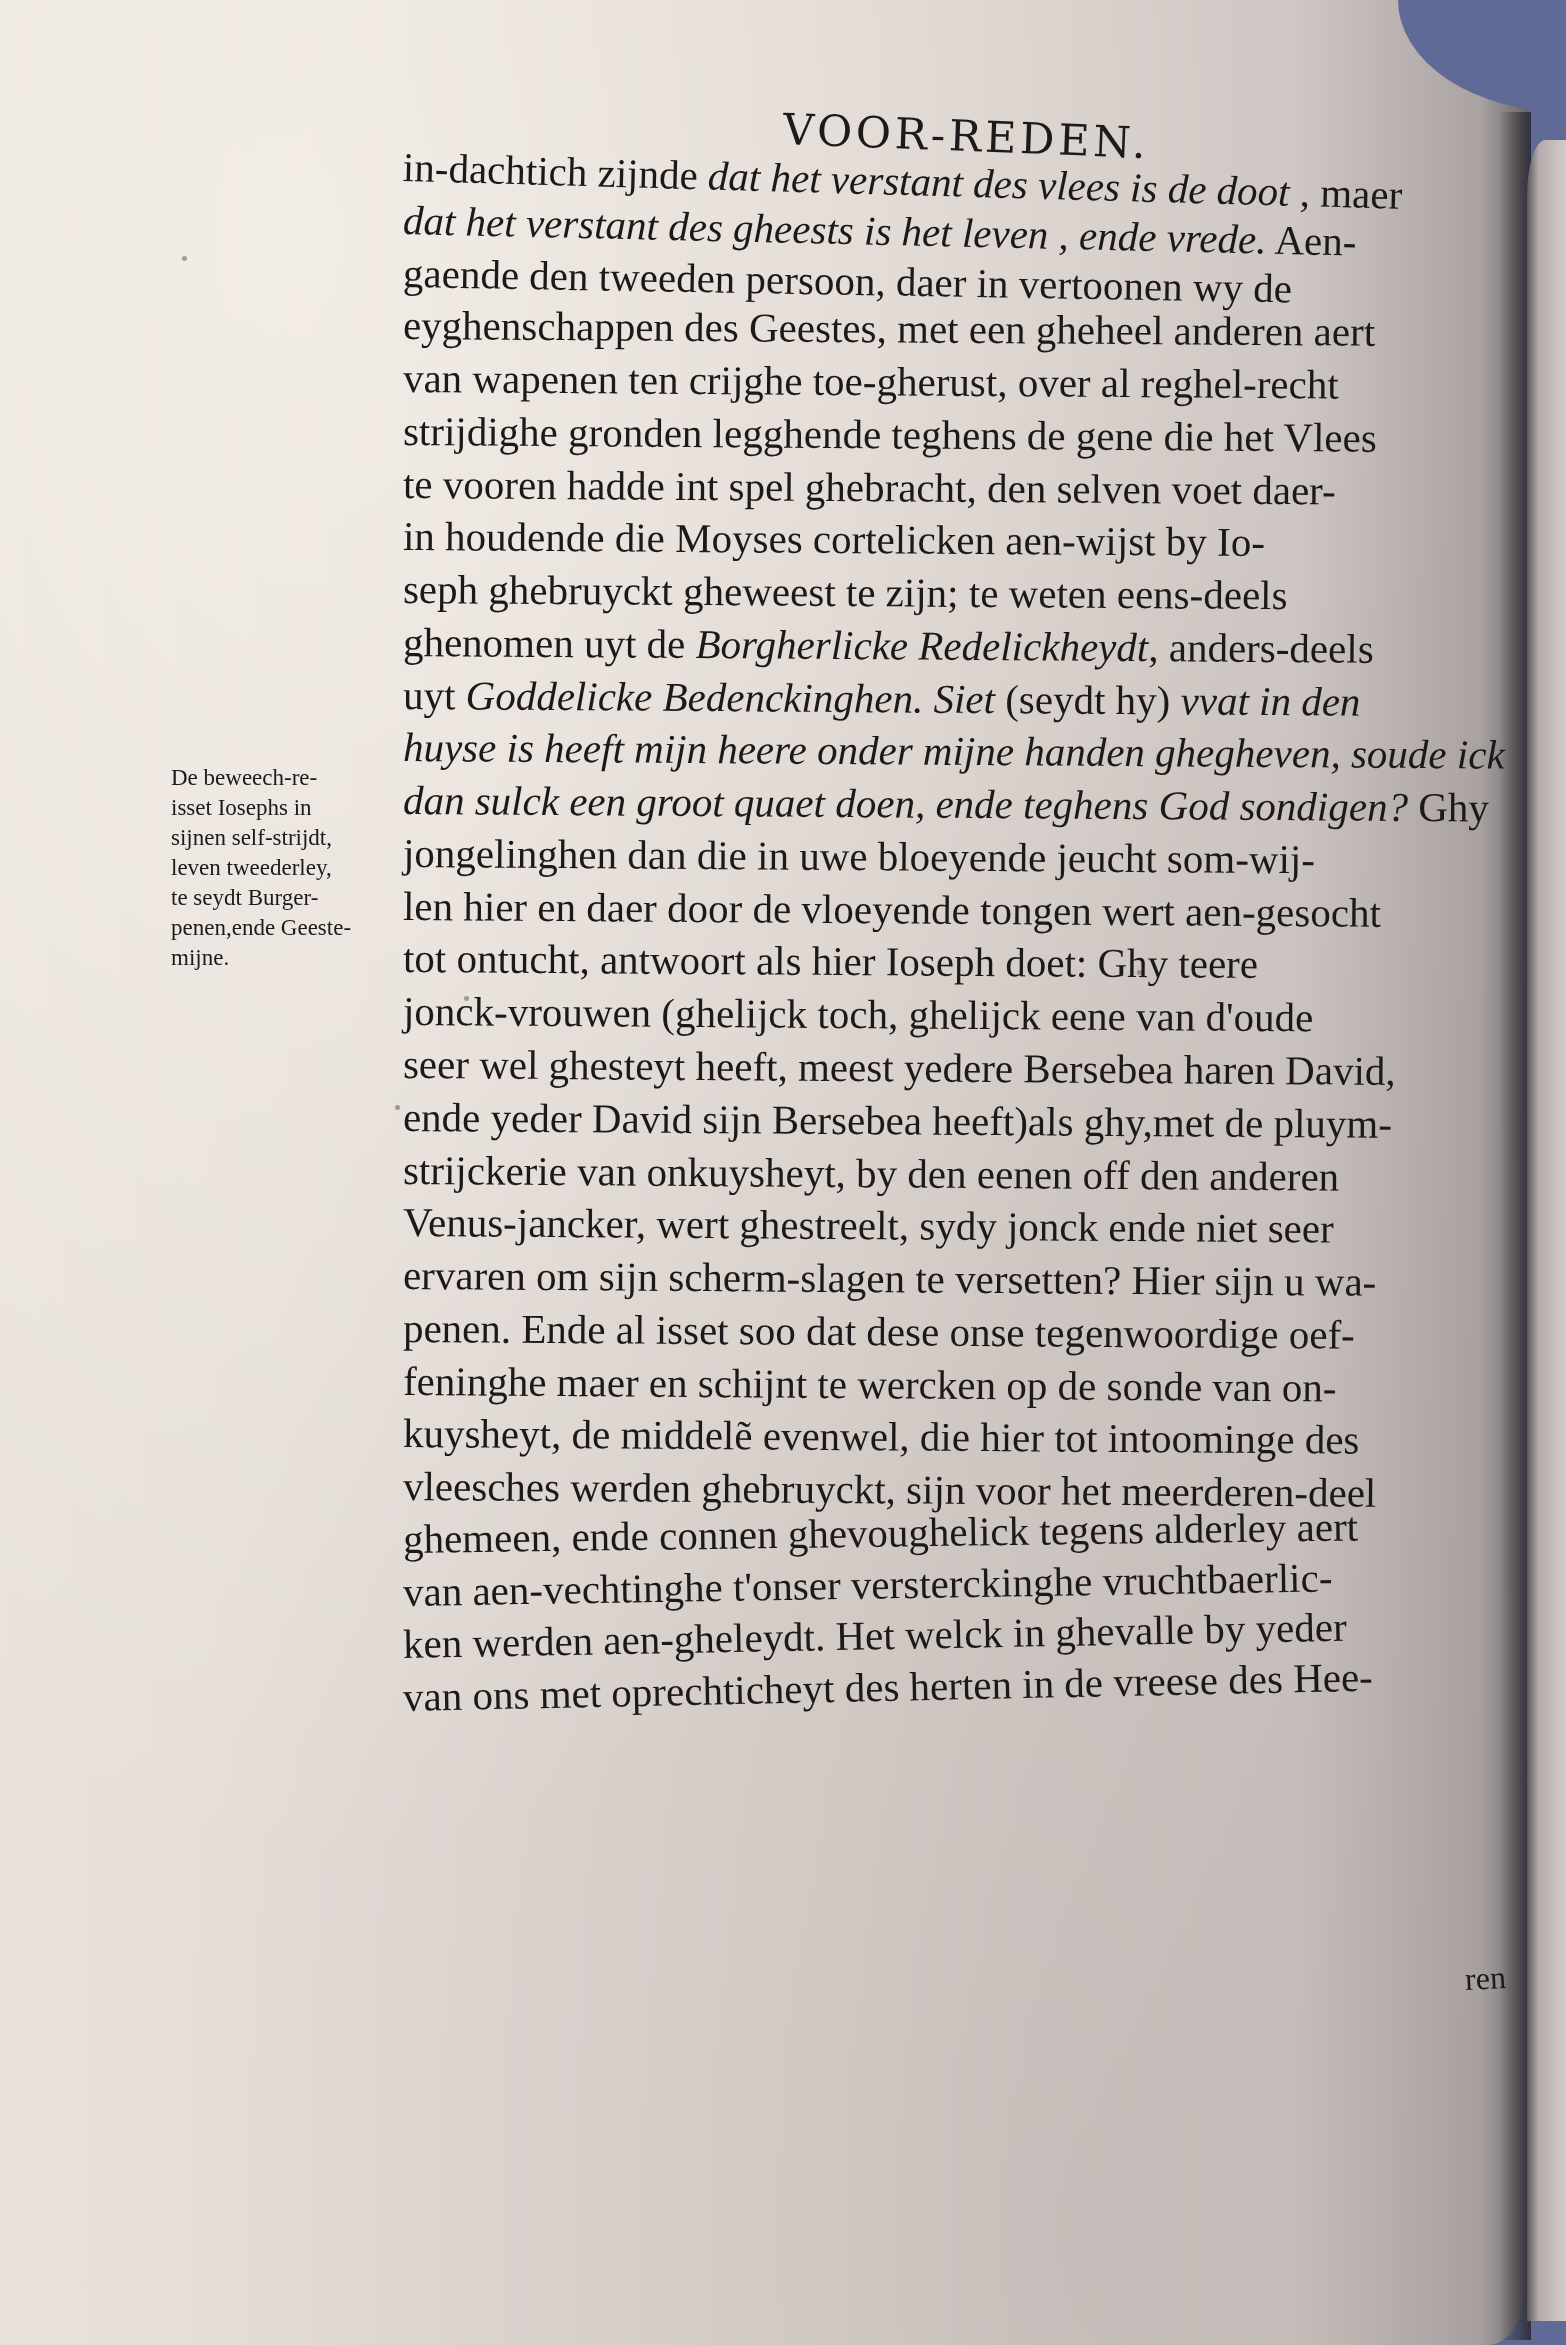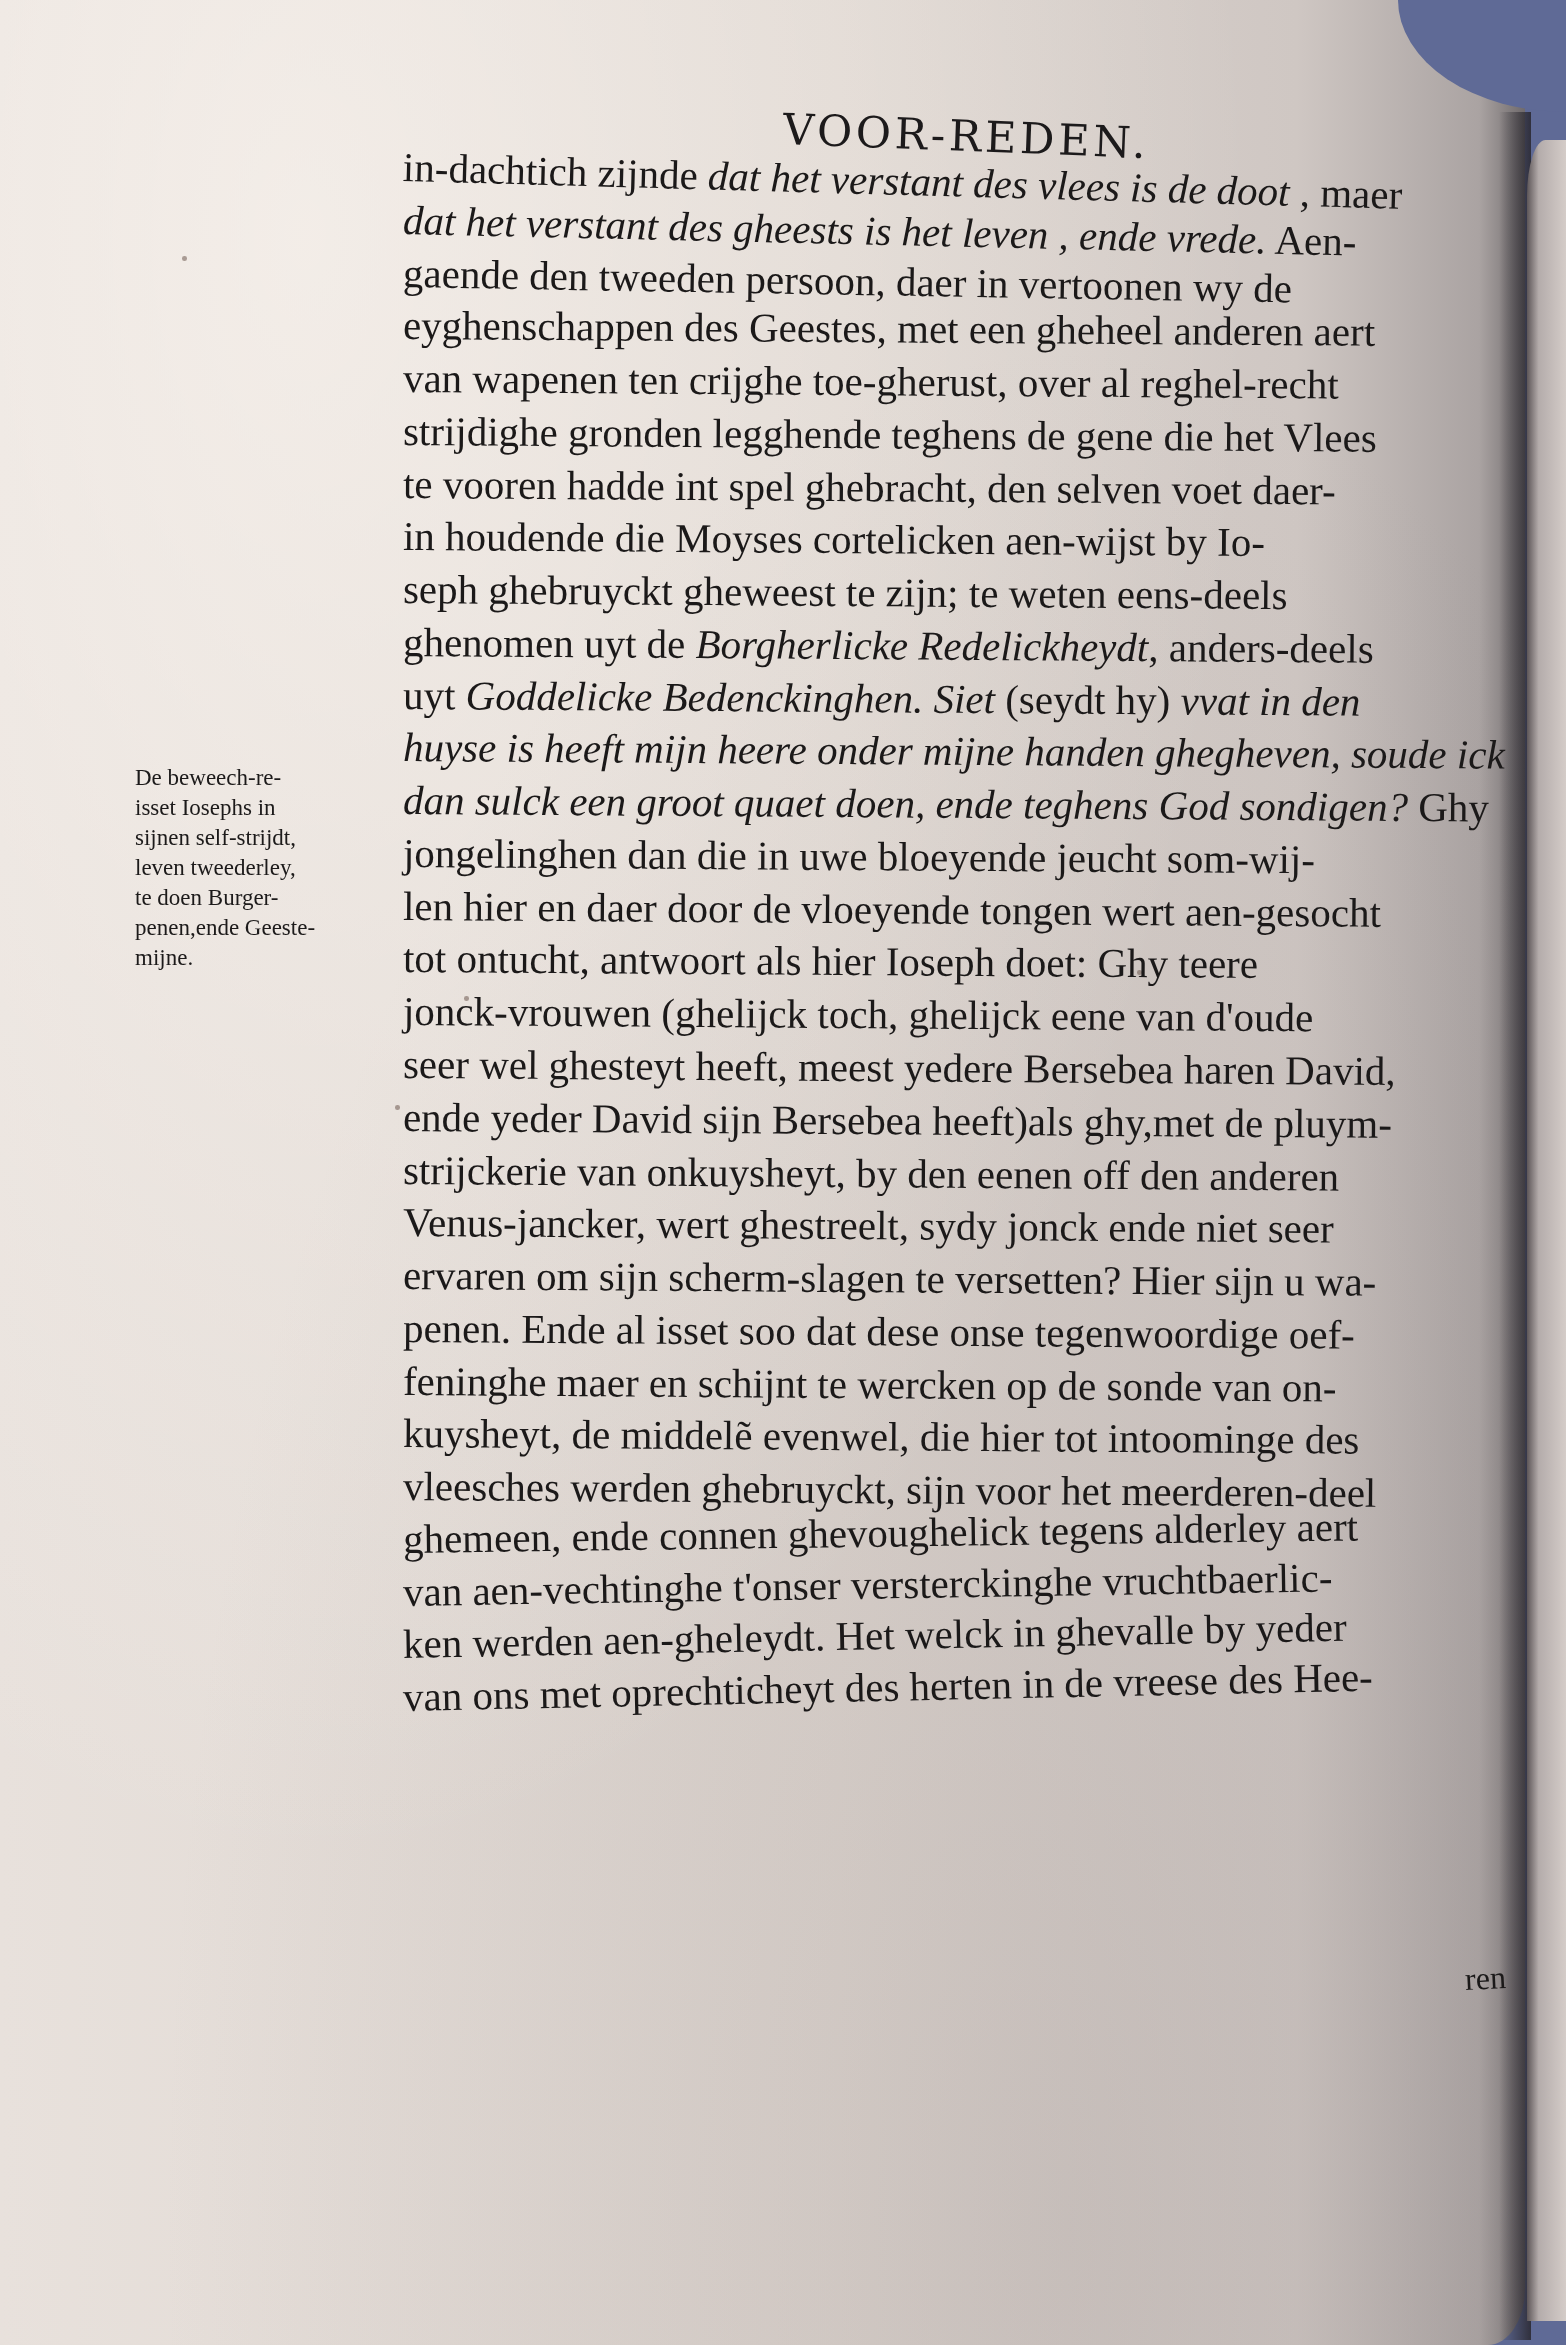--- a/index.html
+++ b/index.html
@@ -84,21 +84,21 @@
     .sidenote {
       position: absolute;
       left: 135px;
       top: 763px;
       width: 261px;
       font-family: "Liberation Serif", serif;
       font-size: 23px;
       line-height: 30px;
       color: #1c1a1a;
     }
-    .sidenote div { white-space: nowrap; }
+    .sidenote div { white-space: nowrap; margin-left: 36px; }
     .catchword {
       position: absolute;
       left: 1465px;
       top: 1960px;
       font-family: "Liberation Serif", serif;
       font-size: 32px;
       color: #1b1919;
       transform: rotate(-3deg);
     }
     .speck {
@@ -122,21 +122,21 @@
 <div class="gutter-shadow"></div>
 <div class="next-page"></div>
 
 <div class="header">VOOR-REDEN.</div>
 
 <div class="sidenote">
   <div>De beweech-re-</div>
   <div>isset Iosephs in</div>
   <div>sijnen self-strijdt,</div>
   <div>leven tweederley,</div>
-  <div>te doen Burger-</div>
+  <div>te seydt Burger-</div>
   <div>penen,ende Geeste-</div>
   <div>mijne.</div>
 </div>
 
 <div class="body-text" id="body-text">
     <div class="line" style="top: 0px; transform: rotate(1.6deg);"><span>in-dachtich zijnde </span><span class="it">dat het verstant des vlees is de doot</span><span> , maer</span></div>
     <div class="line" style="top: 53px; transform: rotate(1.3deg);"><span class="it">dat het verstant des gheests is het leven , ende vrede.</span><span> Aen-</span></div>
     <div class="line" style="top: 106px; transform: rotate(1deg);"><span>gaende den tweeden persoon, daer in vertoonen wy de</span></div>
     <div class="line" style="top: 158px; transform: rotate(0.4deg);"><span>eyghenschappen des Geestes, met een gheheel anderen aert</span></div>
     <div class="line" style="top: 211px; transform: rotate(0.4deg);"><span>van wapenen ten crijghe toe-gherust, over al reghel-recht</span></div>

